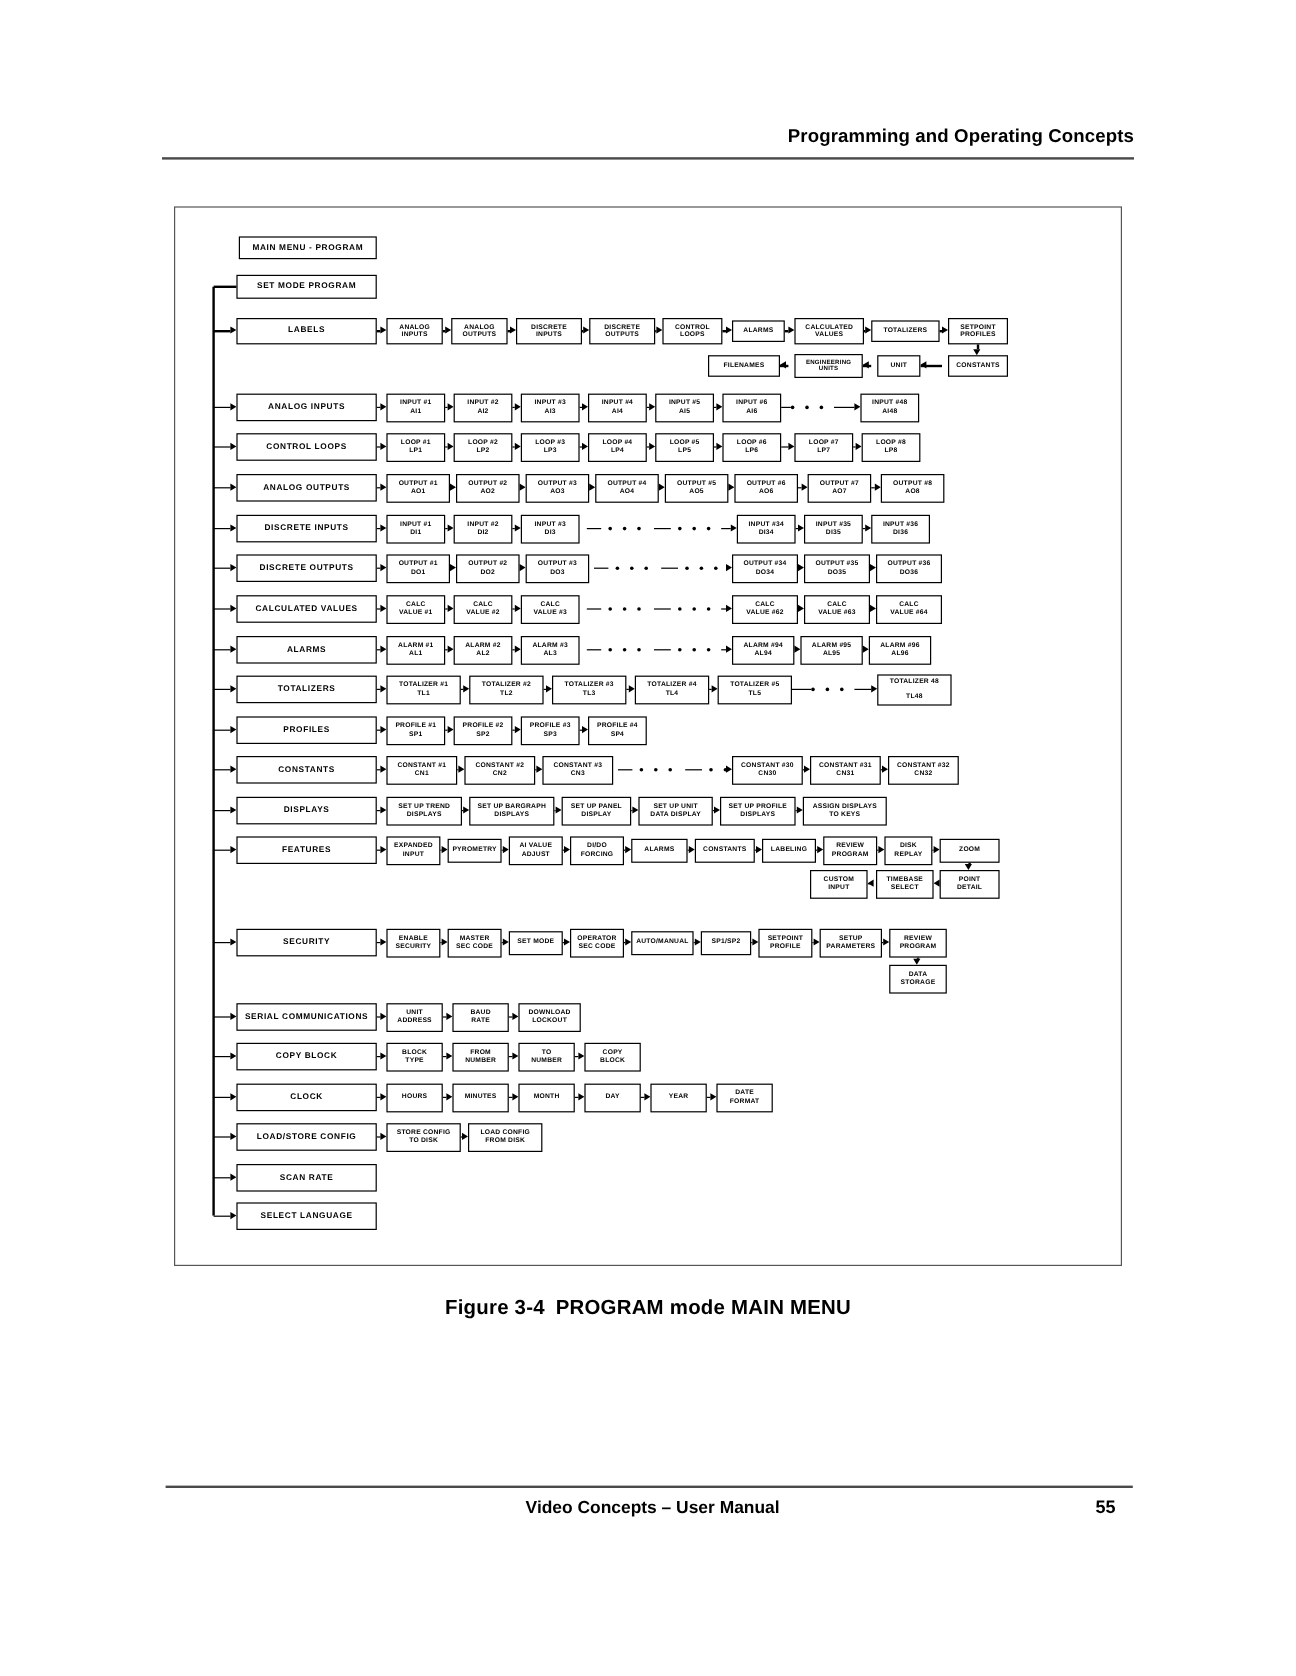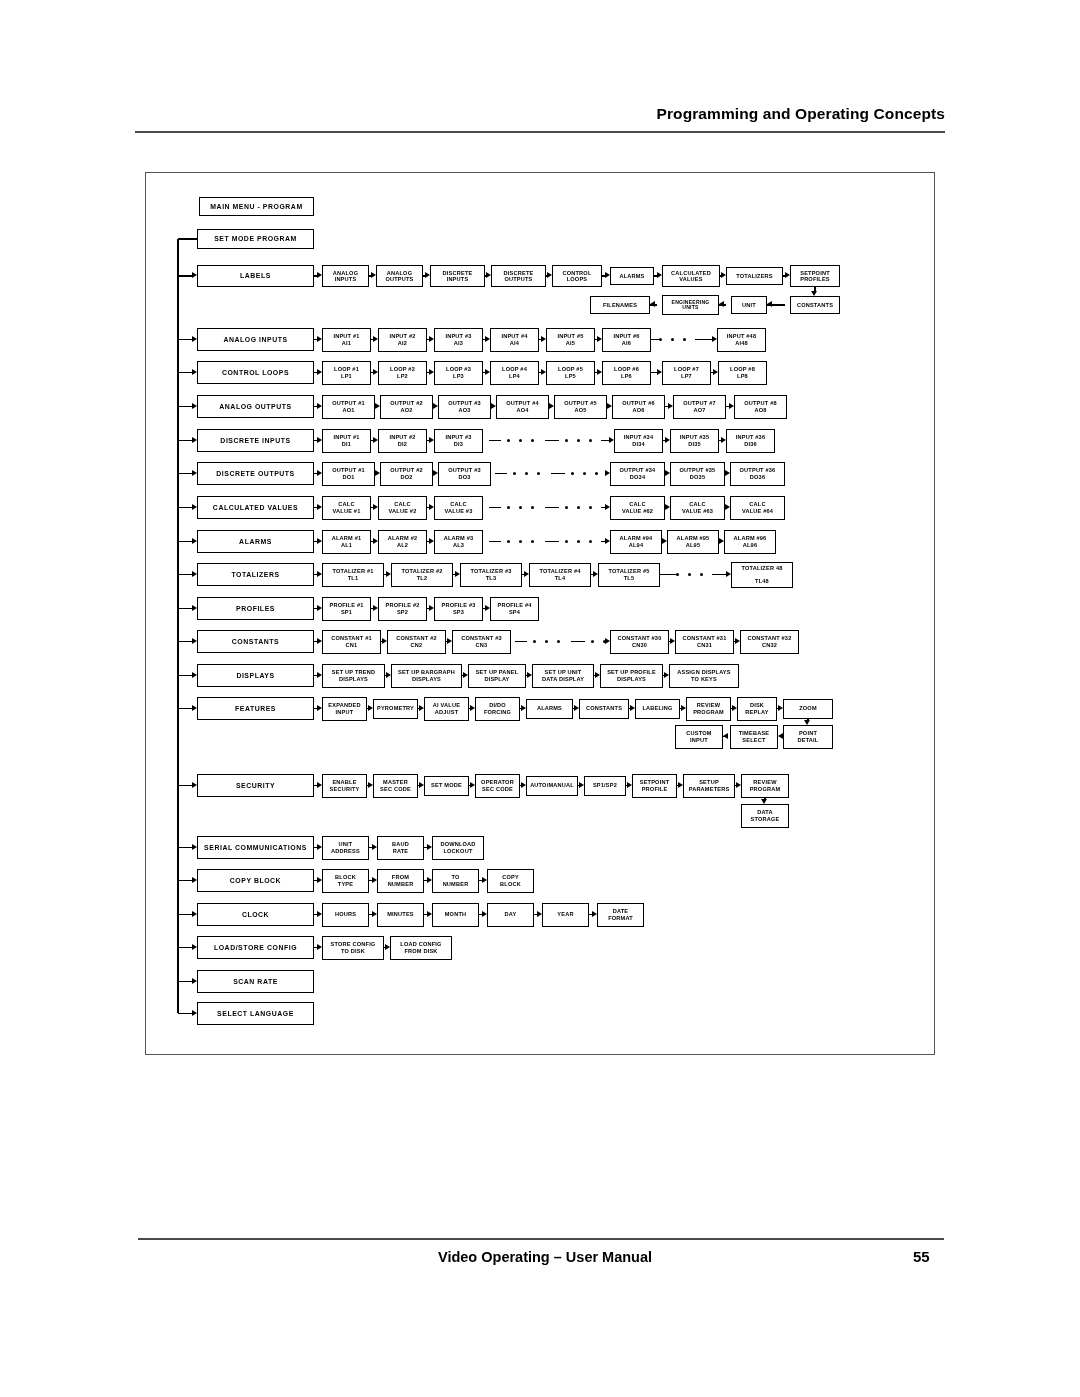--- a/index.html
+++ b/index.html
@@ -643,18 +643,21 @@
 FROM DISK</div>
         <div class="ln hln" style="left:32px;top:807.7px;width:14px;"></div>
         <div class="ar ar-r" style="left:46px;top:804.9px;"></div>
         <div class="bx main" style="left:51px;top:797px;width:117px;height:23px;">SCAN RATE</div>
         <div class="ln hln" style="left:32px;top:839.7px;width:14px;"></div>
         <div class="ar ar-r" style="left:46px;top:836.9px;"></div>
         <div class="bx main" style="left:51px;top:829px;width:117px;height:23px;">SELECT LANGUAGE</div>
       </div>
   </div>
 
+  <div class="fig-caption">
+    <span>Figure 3-4</span><span class="gap"></span><span>PROGRAM mode MAIN MENU</span>
+  </div>
 
   <div class="ftr-rule"></div>
-  <div class="ftr-text">Video Operating – User Manual</div>
+  <div class="ftr-text">Video Concepts – User Manual</div>
   <div class="ftr-page">55</div>
 
 </div>
 
 </body></html>

